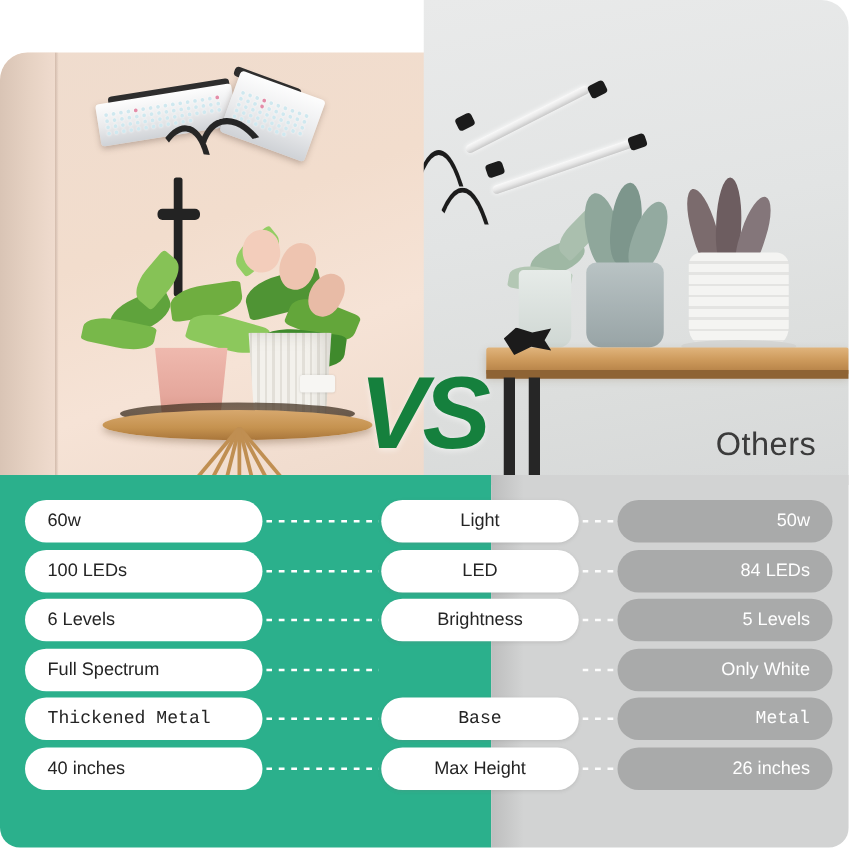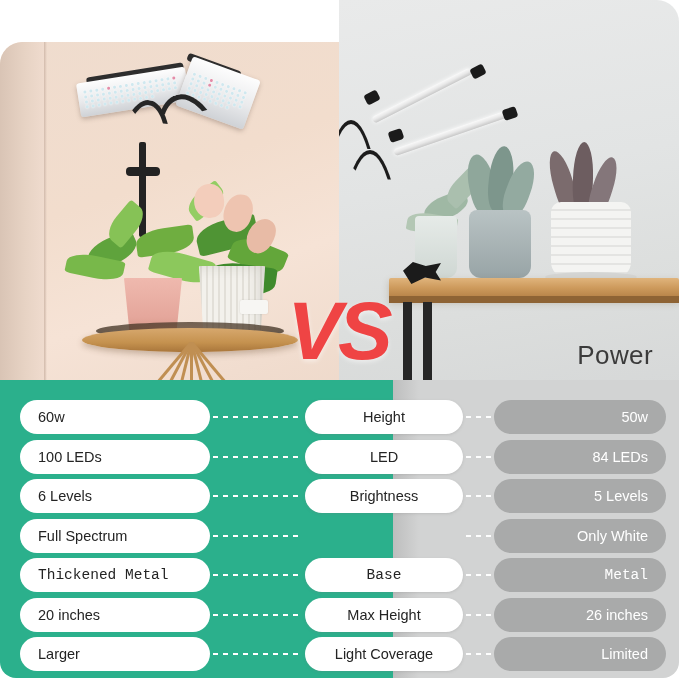--- a/index.html
+++ b/index.html
@@ -75,21 +75,21 @@
     clip-path:polygon(0 40%,26% 0,60% 18%,100% 4%,86% 46%,100% 84%,58% 70%,22% 100%);}
   .plantpot{position:absolute;border-radius:4px 4px 10px 10px;}
   .foliage{position:absolute;border-radius:50% 10% 50% 10%;}
 
   
   .ours-label{position:absolute;left:22px;top:334px;font-size:34px;font-weight:bold;
     color:#ffffff;letter-spacing:.5px;text-shadow:0 1px 4px rgba(110,80,60,.45);}
   .others-label{position:absolute;right:26px;top:340px;font-size:26px;color:#3b3b3b;
     letter-spacing:.4px;}
   .vs-label{position:absolute;left:338px;top:290px;transform:translateX(-50%);
-    font-size:82px;font-weight:bold;font-style:italic;color:#ef4444;line-height:1;
+    font-size:82px;font-weight:bold;font-style:italic;color:#15803d;line-height:1;
     letter-spacing:-4px;text-shadow:0 2px 5px rgba(255,255,255,.55);z-index:9;}
 
   
   .table-wrap{position:absolute;left:0;top:380px;width:679px;height:304px;}
   .panel-left{position:absolute;left:0;top:0;width:393px;height:298px;background:#2bb08c;
     border-bottom-left-radius:16px;border-top-left-radius:0;}
   .panel-right{position:absolute;left:393px;top:0;width:286px;height:298px;
     background:#d2d3d3;border-bottom-right-radius:16px;}
   .panel-right:before{content:"";position:absolute;left:0;top:0;width:26px;height:298px;
     background:linear-gradient(90deg,rgba(150,150,150,.35),rgba(210,211,211,0));}
@@ -305,35 +305,35 @@
       <div class="plantpot" style="left:130px;top:210px;width:62px;height:68px;background:linear-gradient(180deg,#b9c3c4,#98a4a6);border-radius:8px 8px 12px 12px;"></div>
       <div class="plantpot" style="left:212px;top:202px;width:80px;height:76px;background:repeating-linear-gradient(180deg,#f4f4f2 0 7px,#e4e4e2 7px 9px);border-radius:10px 10px 16px 16px;"></div>
       <div class="plantpot" style="left:206px;top:272px;width:92px;height:10px;background:#d5d6d4;border-radius:50%;"></div>
 
       <div class="desk"></div>
       <div class="desk-edge"></div>
       <div class="desk-leg" style="left:64px;"></div>
       <div class="desk-leg" style="left:84px;"></div>
       <div class="clip"></div>
 
-      <div class="others-label">Power</div>
+      <div class="others-label">Others</div>
     </div>
 
     <div class="vs-label">VS</div>
   </div>
 
   <div class="table-wrap">
     <div class="panel-left"></div>
     <div class="panel-right"></div>
 
     <div class="rows" id="rows">
         <div class="row" style="top: 20px;">
           <div class="pill pill-ours">60w</div>
           <div class="dash dash-l"></div>
-          <div class="pill pill-spec">Height</div>
+          <div class="pill pill-spec">Light</div>
           <div class="dash dash-r"></div>
           <div class="pill pill-other">50w</div>
         </div>
         <div class="row" style="top: 59.5px; padding-left: 24px;">
           <div class="pill pill-ours">100 LEDs</div>
           <div class="dash dash-l"></div>
           <div class="pill pill-spec">LED</div>
           <div class="dash dash-r"></div>
           <div class="pill pill-other">84 LEDs</div>
         </div>
@@ -351,29 +351,22 @@
           <div class="pill pill-other">Only White</div>
         </div>
         <div class="row" style="top: 178px; font-family: Liberation Mono, monospace;">
           <div class="pill pill-ours">Thickened Metal</div>
           <div class="dash dash-l"></div>
           <div class="pill pill-spec">Base</div>
           <div class="dash dash-r"></div>
           <div class="pill pill-other">Metal</div>
         </div>
         <div class="row" style="top: 217.5px;">
-          <div class="pill pill-ours">20 inches</div>
+          <div class="pill pill-ours">40 inches</div>
           <div class="dash dash-l"></div>
           <div class="pill pill-spec">Max Height</div>
           <div class="dash dash-r"></div>
           <div class="pill pill-other">26 inches</div>
-        </div>
-        <div class="row" style="top: 257px;">
-          <div class="pill pill-ours">Larger</div>
-          <div class="dash dash-l"></div>
-          <div class="pill pill-spec">Light Coverage</div>
-          <div class="dash dash-r"></div>
-          <div class="pill pill-other">Limited</div>
         </div>
       </div>
   </div>
 
 </div>
 
 </body></html>

